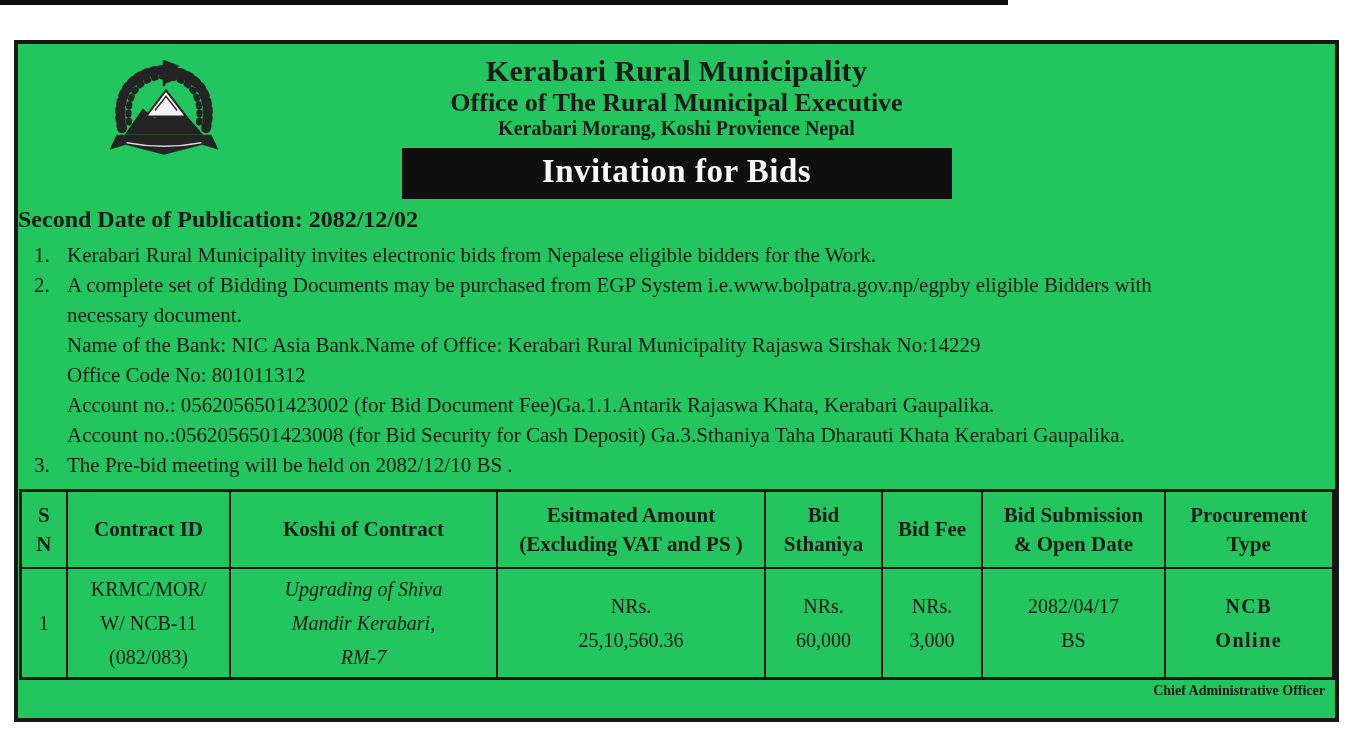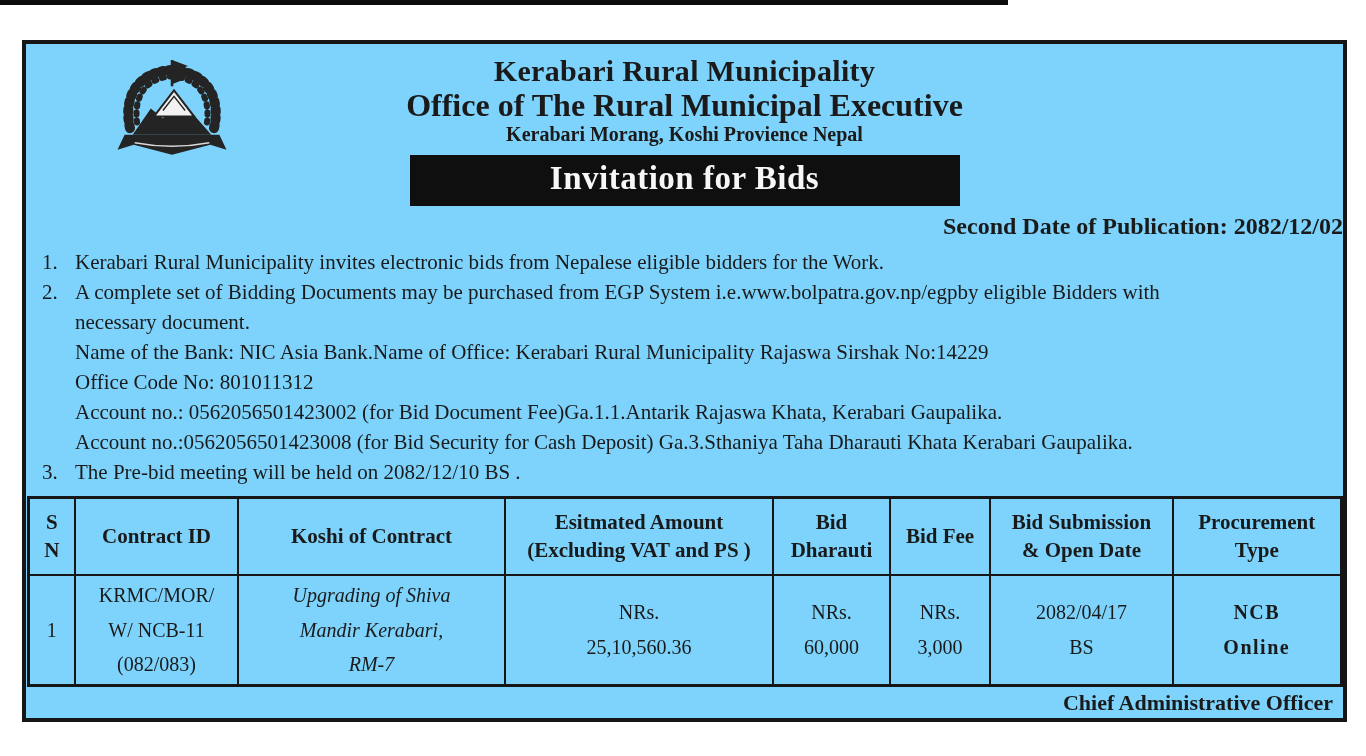--- a/index.html
+++ b/index.html
@@ -3,53 +3,53 @@
 <meta charset="utf-8">
 <style>
   html,body{margin:0;padding:0;}
   body{
     width:1366px;height:756px;background:#ffffff;overflow:hidden;position:relative;
     font-family:"Liberation Serif","DejaVu Serif",serif;color:#1a1a1a;
     -webkit-font-smoothing:antialiased;
   }
   .top-rule{position:absolute;left:0;top:0;width:1008px;height:5px;background:#0d0d0d;}
   .doc-frame{
-    position:absolute;left:22px;top:40px;width:1317px;height:674px;
-    border:4px solid #161616;background:#7dd3fc;box-sizing:content-box;
+    position:absolute;left:14px;top:40px;width:1317px;height:674px;
+    border:4px solid #161616;background:#22c55e;box-sizing:content-box;
   }
   .emblem{position:absolute;left:70px;top:10px;width:152px;height:116px;}
   .hdr{text-align:center;padding-top:10px;line-height:1.12;}
   .hdr .org{font-size:30px;font-weight:bold;letter-spacing:.3px;}
-  .hdr .office{font-size:32px;font-weight:bold;}
+  .hdr .office{font-size:26px;font-weight:bold;}
   .hdr .addr{font-size:20px;font-weight:bold;}
   .banner-wrap{text-align:center;margin-top:9px;}
   .banner{
     display:inline-block;background:#0f0f0f;color:#f7f7f7;
     font-size:33px;font-weight:bold;line-height:1;
     padding:7px 100px 11px;min-width:350px;letter-spacing:.5px;
   }
-  .pub-date{text-align:right;font-weight:bold;font-size:24px;margin-top:7px;}
+  .pub-date{text-align:left;font-weight:bold;font-size:24px;margin-top:7px;}
   .notice-list{margin:7px 14px 0 16px;font-size:21px;line-height:30px;}
   .n-item{display:flex;align-items:flex-start;}
   .n-item .num{width:33px;flex:0 0 33px;}
   .n-item .txt{flex:1;white-space:pre-line;}
   table.bids{
     border-collapse:collapse;margin:9px auto 0;width:1313px;table-layout:fixed;
     border:3px solid #161616;
   }
   table.bids th,table.bids td{
     border:2px solid #161616;text-align:center;vertical-align:middle;
     white-space:pre-line;padding:2px 4px;overflow:hidden;
   }
   table.bids th{font-size:21px;font-weight:bold;line-height:1.35;height:71px;}
   table.bids td{font-size:20px;line-height:1.72;height:104px;}
   td.cell-name{text-align:left;padding-left:9px;font-style:italic;}
   td.cell-proc{letter-spacing:1.5px;font-weight:bold;}
   .signature{
-    text-align:right;font-weight:bold;font-size:22px;
+    text-align:right;font-weight:bold;font-size:14px;
     padding:3px 10px 0 0;line-height:1.2;
   }
 </style>
 </head>
 <body>
 
 <div class="top-rule"></div>
 
 <div class="doc-frame">
 
@@ -118,21 +118,21 @@
     </colgroup>
     <thead>
       <tr>
         <th>S
 N</th>
         <th>Contract ID</th>
         <th>Koshi of Contract</th>
         <th>Esitmated Amount
 (Excluding VAT and PS )</th>
         <th>Bid
-Dharauti</th>
+Sthaniya</th>
         <th>Bid Fee</th>
         <th>Bid Submission
 &amp; Open Date</th>
         <th>Procurement
 Type</th>
       </tr>
     </thead>
     <tbody>
       <tr>
         <td>1</td>

